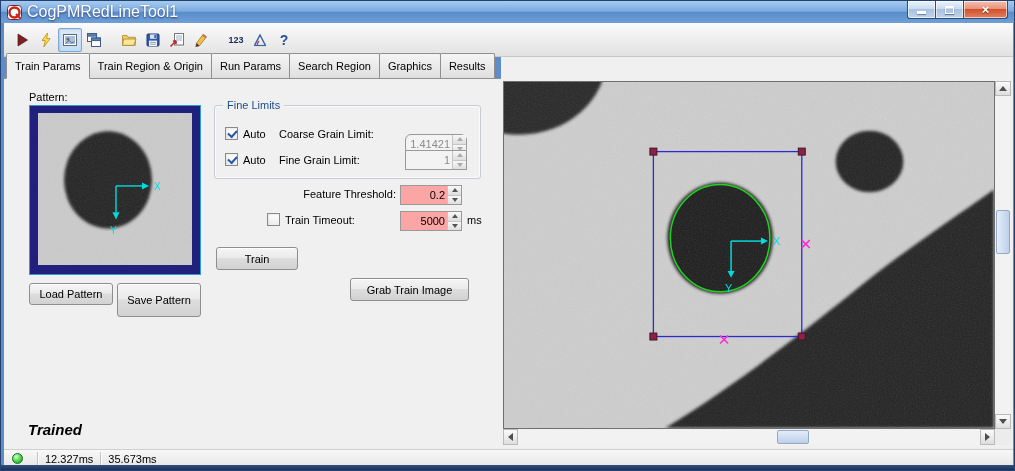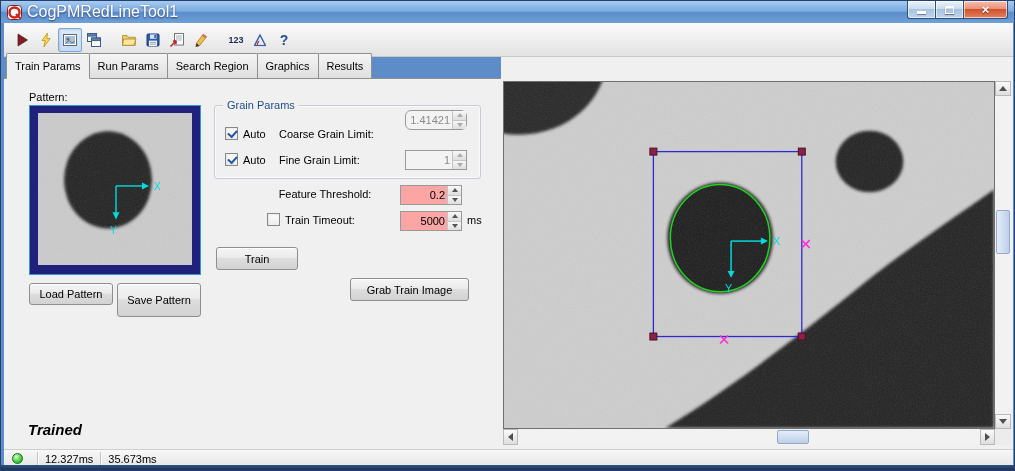--- a/index.html
+++ b/index.html
@@ -220,20 +220,21 @@
         <line x1="2" y1="13.5" x2="14" y2="13.5" stroke="#3a62a8" stroke-width="1.2"></line>
       </svg>
     </div>
     <div class="tb-btn">
       <span class="tb-q">?</span>
     </div>
   </div>
 
   <div class="tabstrip">
     <div class="tab active">Train Params</div>
+    <div class="tab">Train Region &amp; Origin</div>
     <div class="tab">Run Params</div>
     <div class="tab">Search Region</div>
     <div class="tab">Graphics</div>
     <div class="tab">Results</div>
   </div>
 
   <div class="tabpage">
 
     <span class="lbl" style="left:25px; top:12px;">Pattern:</span>
 
@@ -261,26 +262,26 @@
             <text x="72" y="119" font-size="10" stroke="none" font-family="Liberation Sans, sans-serif">Y</text>
           </g>
         </svg>
       </div>
     </div>
 
     <div class="btn" style="left:25px; top:204px; width:84px; height:22px;">Load Pattern</div>
     <div class="btn" style="left:113px; top:204px; width:84px; height:34px;">Save Pattern</div>
 
     <div class="groupbox">
-      <span class="groupbox-title">Grain Params</span>
+      <span class="groupbox-title">Fine Limits</span>
 
       <div class="checkbox checked" style="left:10px; top:21px;"></div>
       <span class="gb-item" style="left:28px; top:22px;">Auto</span>
       <span class="gb-item" style="left:64px; top:22px;">Coarse Grain Limit:</span>
-      <div class="spin disabled" style="left:190px; top:4px;border-radius:6px;">
+      <div class="spin disabled" style="left:190px; top:28px;border-radius:6px;">
         <input disabled="" value="1.41421" style="">
         <div class="btns">
           <div class="sbtn">
               <span class="tri-up"></span>
             </div>
           <div class="sbtn">
               <span class="tri-dn"></span>
             </div>
         </div>
       </div>
@@ -294,21 +295,21 @@
           <div class="sbtn">
               <span class="tri-up"></span>
             </div>
           <div class="sbtn">
               <span class="tri-dn"></span>
             </div>
         </div>
       </div>
     </div>
 
-    <span class="lbl" style="left:250px; top:109px; width:142px; text-align:center;">Feature Threshold:</span>
+    <span class="lbl" style="left:250px; top:109px; width:142px; text-align:right;">Feature Threshold:</span>
     <div class="spin" style="left:396px; top:106px;">
       <input value="0.2" style="">
       <div class="btns">
         <div class="sbtn">
             <span class="tri-up"></span>
           </div>
         <div class="sbtn">
             <span class="tri-dn"></span>
           </div>
       </div>

